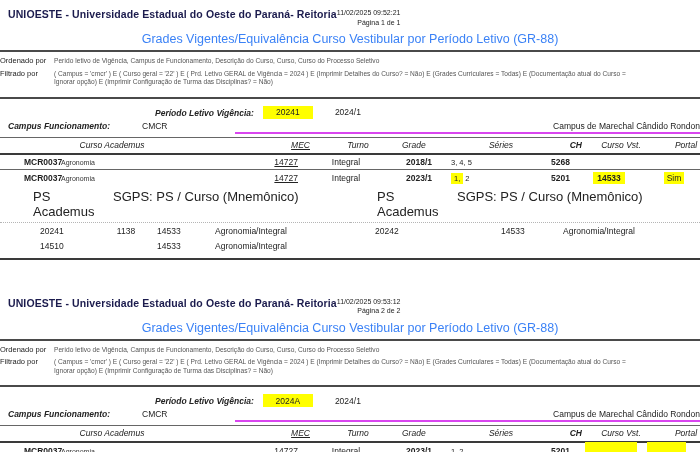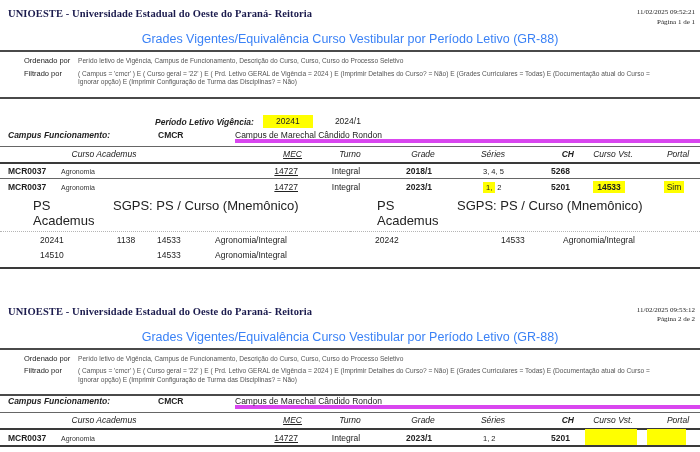--- a/index.html
+++ b/index.html
@@ -2,55 +2,55 @@
 <html><head>
 <meta charset="utf-8">
 <style>
   * { margin:0; padding:0; box-sizing:border-box; }
   html,body { width:700px; height:452px; background:#ffffff; overflow:hidden;
     font-family:"Liberation Sans", sans-serif; color:#222; }
   .page { position:relative; width:700px; }
   .page1 { padding-top:8px; }
   .page2 { margin-top:37px; }
 
-  .page-header { display:flex; justify-content:space-between; align-items:flex-start; padding:0 5px 0 8px;font-family:Liberation Serif, serif; }
+  .page-header { display:flex; justify-content:flex-start; align-items:flex-start; padding:0 5px 0 8px; }
   .org { font-size:10.5px; font-weight:bold; color:#1b1b4d; letter-spacing:0.1px; }
   .meta { text-align:right; font-size:7px; line-height:9.5px; color:#222; }
 
   .report-title { text-align:center; font-size:12.5px; font-weight:normal; color:#3b82f6; margin-top:5px; }
   .rule  { border-top:2px solid #4a4a4a; margin-top:4px; }
   .rule2 { border-top:2px solid #4a4a4a; margin-top:10px; }
 
-  .filters { padding-left:24px; margin-top:4px; }
+  .filters { padding-left:0; margin-top:4px; }
   .filter-row { display:flex; margin-top:3px; }
   .flabel { width:54px; flex:0 0 54px; font-size:7.5px; color:#222; }
   .ftext  { font-size:6.6px; color:#555; line-height:8.5px; max-width:592px; padding-top:1px; }
 
-  .period-row { margin-top:16px; padding-left:155px; font-size:8.5px; height:15px; }
+  .period-row { margin-top:7px; padding-left:155px; font-size:8.5px; height:15px; }
   .period-label { font-weight:bold; font-style:italic; }
   .hl-period { display:inline-block; width:50px; text-align:center; background:#ffff00; padding:1.5px 0; margin-left:9px; }
   .period-desc { margin-left:22px; }
 
   .campus-row { position:relative; height:14px; font-size:8.5px; margin-top:0; }
   .campus-label { position:absolute; left:8px; font-weight:bold; font-style:italic; }
-  .campus-code { position:absolute; left:158px;font-weight:bold; }
-  .campus-desc { position:absolute; left:235px; right:0; border-bottom:4px solid #d946ef; padding-bottom:2px; height:13px; }
+  .campus-code { position:absolute; left:142px; }
+  .campus-desc { position:absolute; left:235px; right:0; border-bottom:2px solid #d946ef; padding-bottom:2px; height:13px;text-align:right; }
 
   .cols { display:grid; grid-template-columns:55px 145px 102px 88px 58px 82px 40px 78px 52px; align-items:baseline; }
-  .thead { border-top:1px solid #666; border-bottom:2px solid #3a3a3a; font-style:italic; font-size:8.5px; padding:2px 4px 3px; margin-top:2px; }
+  .thead { border-top:1px solid #666; border-bottom:2px solid #3a3a3a; font-style:italic; font-size:8.5px; padding:2px 12px 3px; margin-top:2px; }
   .span2 { grid-column:1 / 3; text-align:center; }
   .trow { font-size:8.5px; padding:2.5px 0 2px; }
   .trow.sep { border-bottom:1px solid #666; }
-  .c-code { padding-left:8px; font-weight:bold; }
+  .c-code { padding-left:24px; font-weight:bold; }
   .c-name { font-size:7px; color:#333; padding-left:6px; }
   .c-mec { text-align:right; padding-right:4px;text-decoration:underline; }
   .c-turno { text-align:center; }
   .c-grade { text-align:center; font-weight:bold; }
-  .h-grade { text-align:center; }
-  .c-series { font-size:7.5px; padding-left:3px;margin-left:32px; }
+  .h-grade { }
+  .c-series { font-size:7.5px; padding-left:3px; }
   .c-ch { text-align:right;font-weight:bold; }
   .c-vst, .c-portal { text-align:center; }
   .hl { background:#ffff00; padding:1px 3px; }
   .hl-b { background:#ffff00; padding:1px 4px; font-weight:bold; }
 
   .ps-wrap { display:flex; margin-top:2px; }
   .ps-half { width:350px; flex:0 0 350px; }
   .ps-head { display:flex; font-size:13px; border-bottom:1px dotted #b5b5b5; padding:2px 0 3px 33px; color:#222; }
   .ps-head .h1 { width:80px; flex:0 0 80px; }
   .ps-half.right .ps-head { padding-left:27px; }
@@ -187,20 +187,23 @@
       <span class="flabel">Ordenado por</span>
       <span class="ftext">Perído letivo de Vigência, Campus de Funcionamento, Descrição do Curso, Curso, Curso do Processo Seletivo</span>
     </div>
     <div class="filter-row">
       <span class="flabel">Filtrado por</span>
       <span class="ftext">( Campus = 'cmcr' ) E ( Curso geral = '22' ) E ( Prd. Letivo GERAL de Vigência = 2024 ) E (Imprimir Detalhes do Curso? = Não) E (Grades Curriculares = Todas) E (Documentação atual do Curso = Ignorar opção) E (Imprimir Configuração de Turma das Disciplinas? = Não)</span>
     </div>
   </div>
   <div class="rule2"></div>
 
+  <div class="period-row">
+    <span class="period-label">Período Letivo Vigência:</span><span class="hl-period">2024A</span><span class="period-desc">2024/1</span>
+  </div>
 
   <div class="campus-row">
     <span class="campus-label">Campus Funcionamento:</span>
     <span class="campus-code">CMCR</span>
     <span class="campus-desc">Campus de Marechal Cândido Rondon</span>
   </div>
 
   <div class="cols thead">
     <div class="span2">Curso Academus</div>
     <div class="c-mec">MEC</div>

